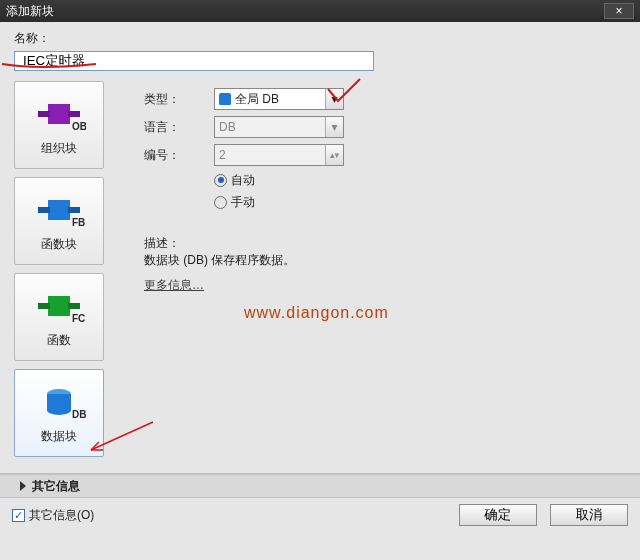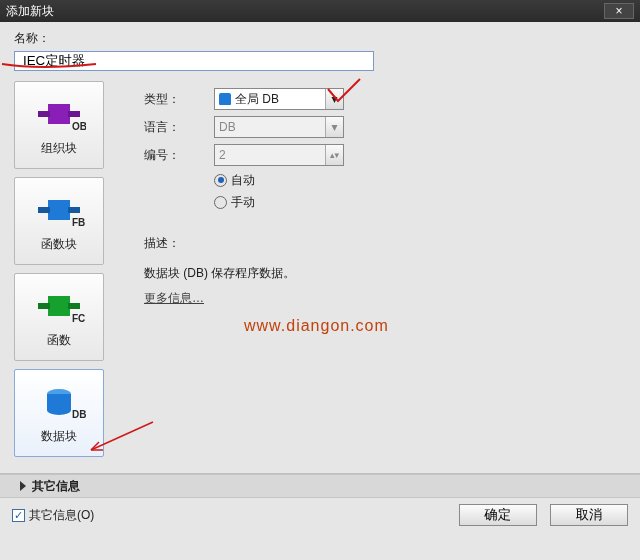--- a/index.html
+++ b/index.html
@@ -19,21 +19,21 @@
   .form-row { display: flex; align-items: center; height: 28px; }
   .form-row .flab { width: 70px; }
   .select { width: 130px; height: 22px; border: 1px solid #888; background: #fff; display: inline-flex; align-items: center; padding: 0 4px; position: relative; }
   .select.disabled { color: #888; background: #f0f0f0; }
   .select .arrow { position: absolute; right: 0; top: 0; width: 18px; height: 100%; border-left: 1px solid #aaa; background: linear-gradient(#fafafa,#ddd); display: flex; align-items: center; justify-content: center; }
   .select .db-ico { width: 12px; height: 12px; background: #1e7ad6; margin-right: 4px; border-radius: 2px 2px 1px 1px; }
   .radio-row { display: flex; align-items: center; margin-left: 70px; height: 22px; gap: 4px; }
   .radio { width: 13px; height: 13px; border: 1px solid #666; border-radius: 50%; display: inline-flex; align-items: center; justify-content: center; }
   .radio.checked::after { content: ""; width: 6px; height: 6px; background: #1e63b8; border-radius: 50%; }
   .desc-title { margin-top: 22px; }
-  .desc-text { margin-top: 13px; }
+  .desc-text { margin-top: 0; }
   .link { color: #404040; text-decoration: underline; cursor: pointer; display: inline-block; margin-top: 8px; }
   .watermark { color: #c2410c; font-size: 16px; margin-top: 10px; margin-left: 100px; letter-spacing: 1px; }
   .footer-sep { border-top: 1px solid #bfbfbf; margin-top: 8px; }
   .expander { height: 24px; background: #d8d8d8; display: flex; align-items: center; padding: 0 20px; border-top: 1px solid #c4c4c4; border-bottom: 1px solid #c4c4c4; }
   .expander .tri { display:inline-block; width:0;height:0;border-top:5px solid transparent;border-bottom:5px solid transparent;border-left:6px solid #333;margin-right:6px;}
   .bottom { height: 34px; background: #e6e6e6; display: flex; align-items: center; padding: 0 12px; justify-content: space-between; }
   .chk { display: inline-flex; align-items: center; gap: 4px; }
   .chk-box { width: 13px; height: 13px; border: 1px solid #3a6ea5; background: #fff; display: inline-flex; align-items: center; justify-content: center; color: #1a5fa0; font-size: 11px; line-height: 11px; }
   .btn { width: 78px; height: 22px; background: linear-gradient(#fcfcfc,#dcdcdc); border: 1px solid #8a8a8a; margin-left: 10px; cursor: pointer; }
   svg { display: block; }

